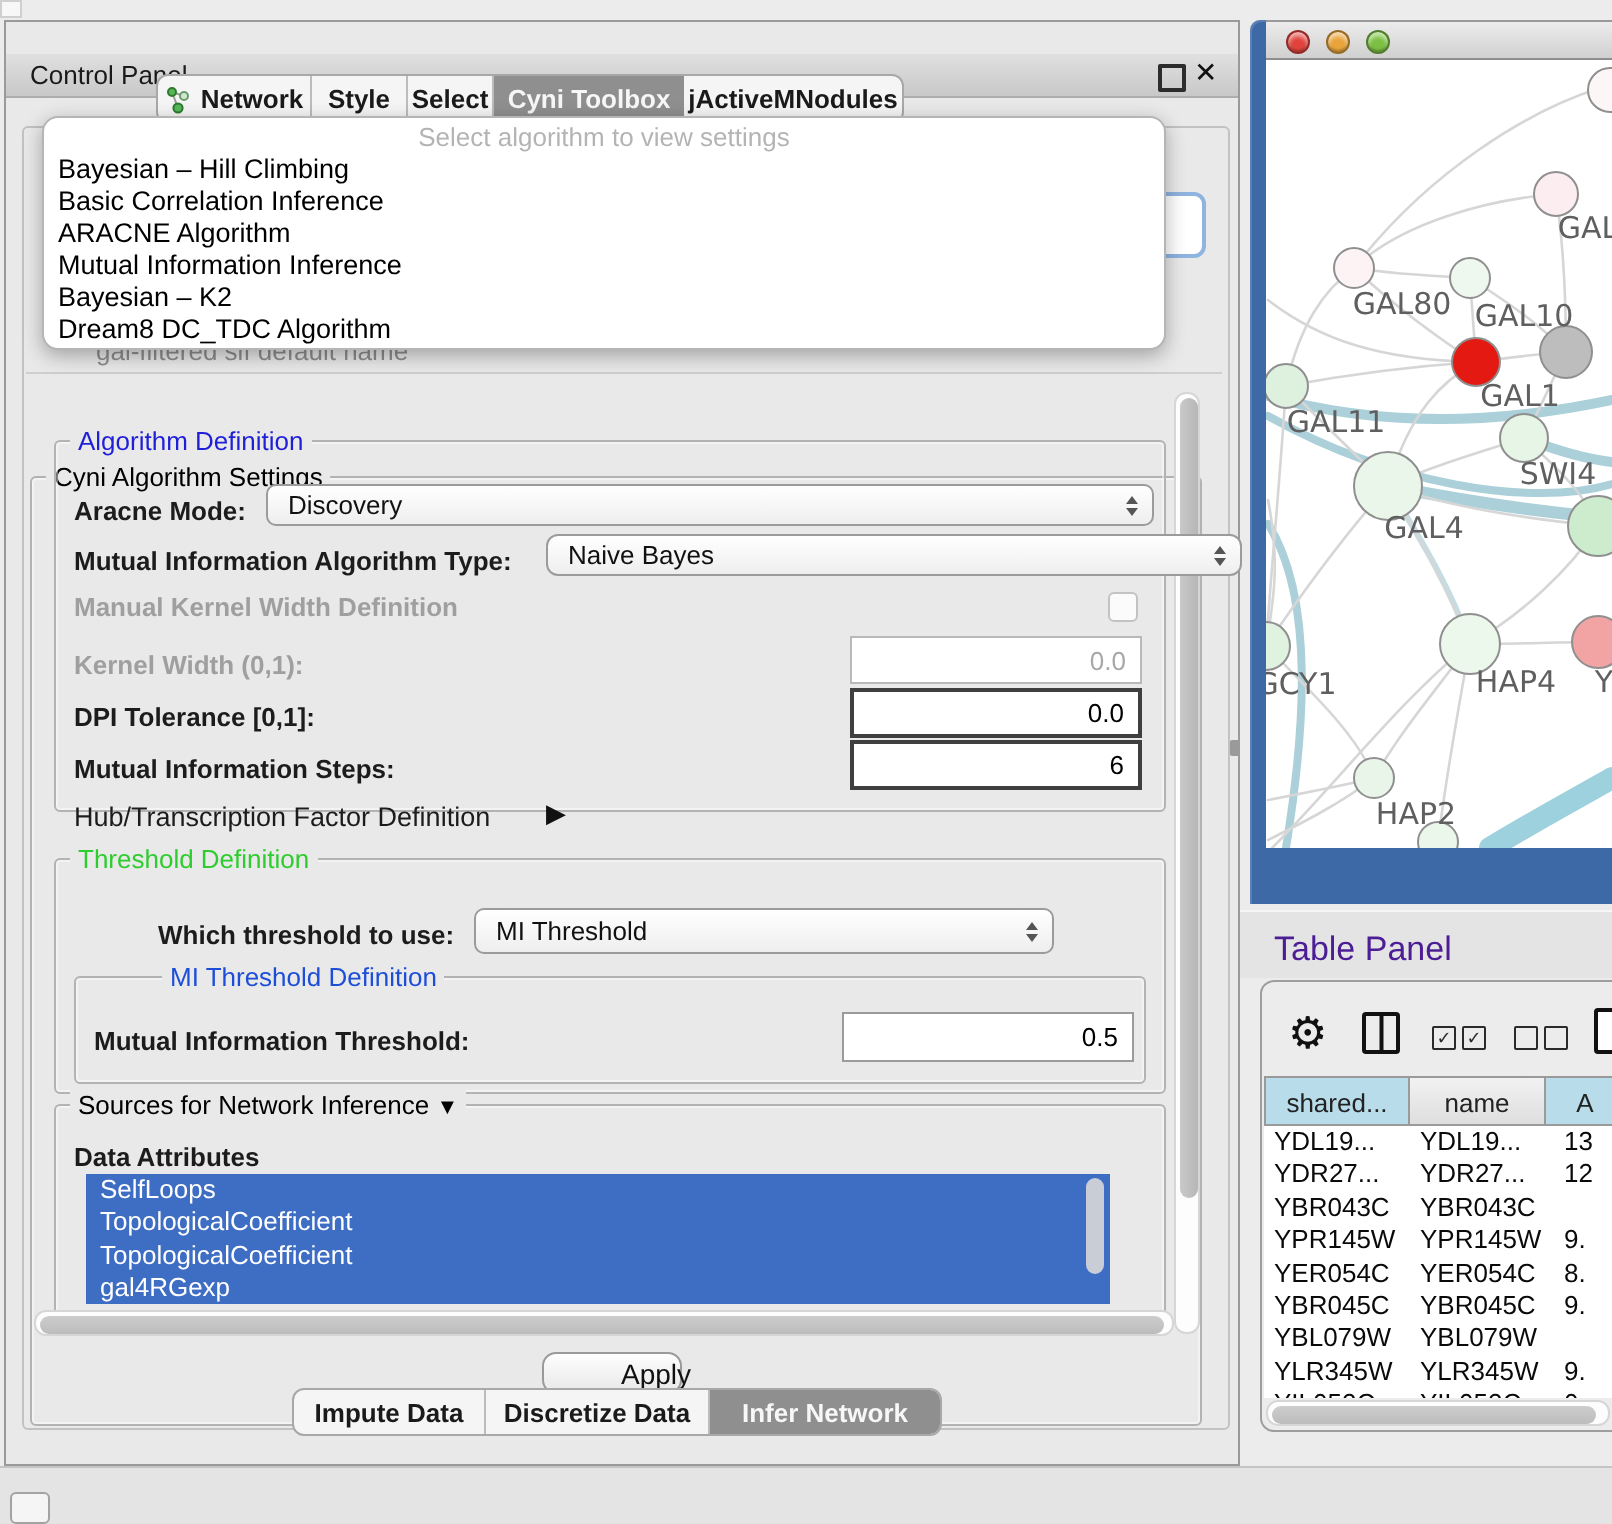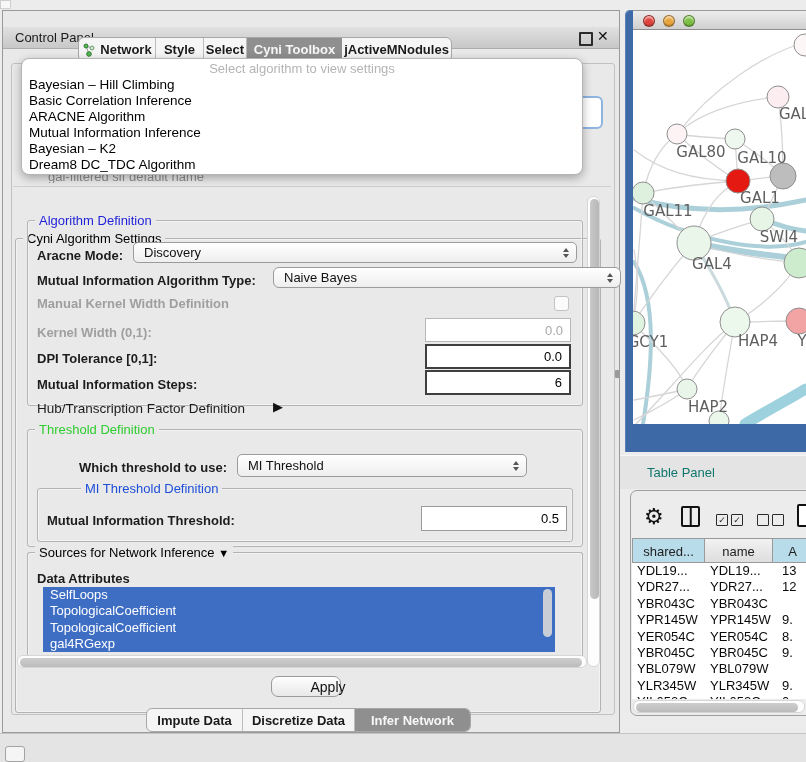--- a/index.html
+++ b/index.html
@@ -59,21 +59,21 @@
   
   .frame{position:absolute;left:625px;top:10px;width:181px;height:442px;background:#3d69a6;border-top-left-radius:5px;
       box-shadow:inset 1px 1px 0 rgba(255,255,255,.15);}
   .win-title{position:absolute;left:633px;top:10px;width:173px;height:20px;
       background:linear-gradient(#ececec,#d0d0d0);border-top:1px solid #9a9a9a;border-bottom:1px solid #8e8e8e;box-sizing:border-box;}
   .light{position:absolute;top:4px;width:12px;height:12px;border-radius:50%;box-sizing:border-box;
       box-shadow:inset 0 2px 2px rgba(255,255,255,.6), inset 0 -1px 1px rgba(0,0,0,.25);}
   .canvas{position:absolute;left:633px;top:30px;width:173px;height:394px;background:#fff;overflow:hidden;}
   
   .tp-strip{position:absolute;left:620px;top:455px;width:186px;height:33px;background:#e4e4e4;border-top:1px solid #f6f6f6;}
-  .tp-strip span{position:absolute;left:17px;top:9px;font-size:13px;color:#0f766e;margin-left:10px;}
+  .tp-strip span{position:absolute;left:17px;top:9px;font-size:17px;color:#4c1d95;}
   .tp-box{position:absolute;left:630px;top:490px;width:200px;height:226px;background:#ececec;
       border:1px solid #9e9e9e;border-radius:7px;box-sizing:border-box;}
   .th-row{position:absolute;left:632px;top:538px;width:174px;height:25px;display:flex;overflow:hidden;}
   .th-cell{height:25px;line-height:25px;font-size:13px;color:#222;text-align:center;
       border-right:1px solid #9a9a9a;border-top:1px solid #9a9a9a;border-bottom:1px solid #9a9a9a;box-sizing:border-box;
       background:linear-gradient(#f2f2f2,#dedede);flex:none;}
   .th-cell.blue{background:#b9dcea;}
   .t-rows{position:absolute;left:632px;top:563px;width:174px;height:136px;overflow:hidden;background:#fff;}
   .t-row{display:flex;height:16.4px;line-height:16.4px;font-size:13px;color:#0a0a0a;}
   .t-cell{flex:none;padding-left:5px;box-sizing:border-box;white-space:nowrap;overflow:hidden;}
@@ -224,21 +224,21 @@
     <div class="abs" style="left:540px;top:578px;width:9px;height:48px;background:#c8cdd6;border-radius:5px;z-index:3;"></div>
 
     <div class="sb-track" style="left:14px;top:644px;width:570px;height:13px;">
       <div class="sb-thumb h" style="left:2px;top:1.5px;width:562px;height:9px;"></div>
     </div>
 
     <div class="btn" style="left:268px;top:665px;width:70px;height:21px;">
       <span>Apply</span>
     </div>
 
-    <div class="tabbar" style="left:143px;top:697px;height:22px;justify-content:center;">
+    <div class="tabbar" style="left:143px;top:683px;height:22px;justify-content:center;">
       <div class="tab" style="width:96px;">
           <span>Impute Data</span>
         </div>
       <div class="tab" style="width:112px;">
           <span>Discretize Data</span>
         </div>
       <div class="tab sel" style="width:115px;">
           <span>Infer Network</span>
         </div>
     </div>

